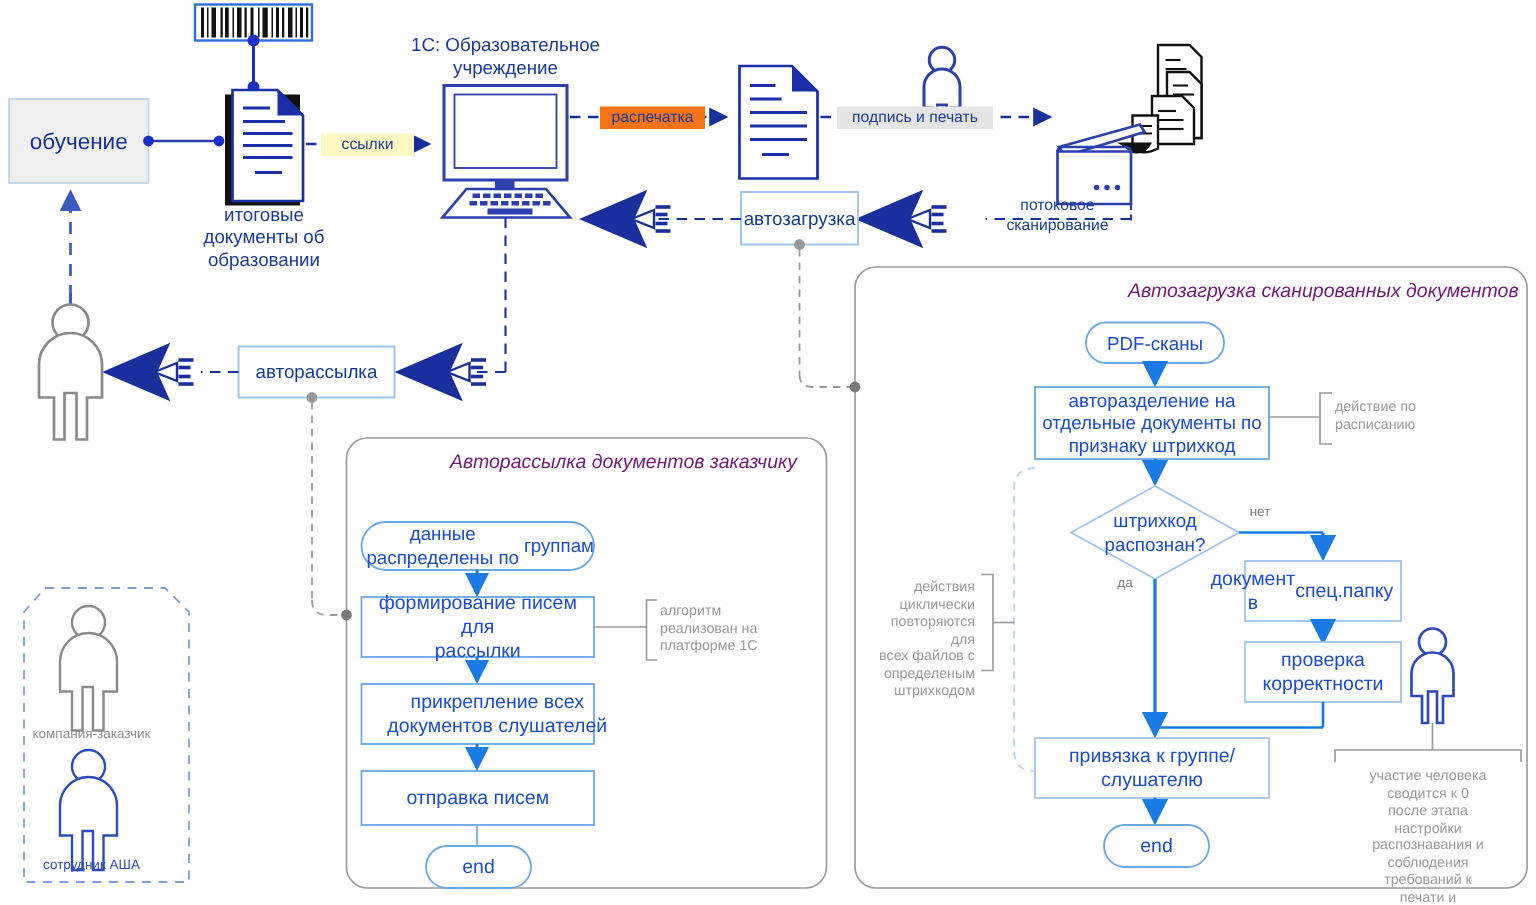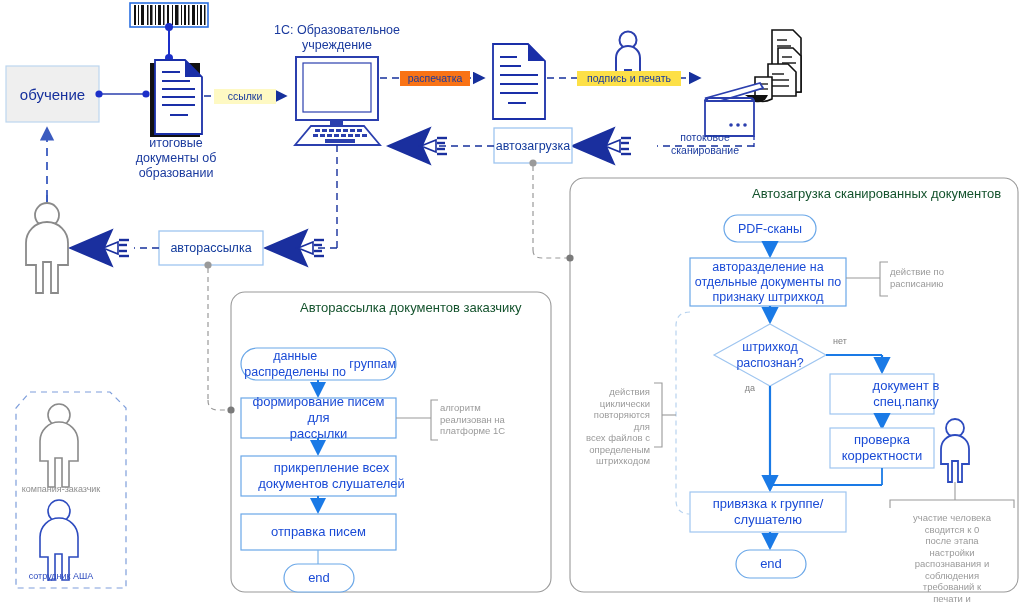--- a/index.html
+++ b/index.html
@@ -12,21 +12,21 @@
 
   
   .lbl{position:absolute;color:#1a3a9e;font-size:12.5px;line-height:15px;text-align:center;}
   .lbl.sm{font-size:10.5px;}
   .lbl.xs{font-size:9px;}
   .gray{color:#808080;}
   .nodetext{position:absolute;color:#1a4bd6;font-size:13px;line-height:16px;text-align:center;
             display:flex;align-items:center;justify-content:center;}
   .boxtext{position:absolute;color:#123a9c;font-size:13.5px;text-align:center;
            display:flex;align-items:center;justify-content:center;}
-  .grouptitle{position:absolute;color:#14532d;font-size:13px;}
+  .grouptitle{position:absolute;color:#701a75;font-size:13px;font-style:italic;}
   .annot{position:absolute;color:#9a9a9a;font-size:9.5px;line-height:11.5px;text-align:center;}
   .annot.left{text-align:right;}
   .annot.rt{text-align:left;}
   .legendtxt{position:absolute;font-size:9px;text-align:center;}
   .legendtxt.g{color:#8e8e8e;}
   .legendtxt.b{color:#2d4bbf;}
 </style>
 </head>
 <body>
 
@@ -408,21 +408,21 @@
   </div>
 
   <div class="lbl sm" style="left:214px;top:89px;width:62px;background:#fef9c3;">
     <span>ссылки</span>
   </div>
 
   <div class="lbl sm" style="left:400px;top:71px;width:70px;background:#f97316;">
     <span>распечатка</span>
   </div>
 
-  <div class="lbl sm" style="left:577px;top:71px;width:104px;background:#fde047;">
+  <div class="lbl sm" style="left:558px;top:71px;width:104px;background:#e5e5e5;">
     <span>подпись и печать</span>
   </div>
 
   <div class="lbl sm" style="left:655px;top:131px;width:100px;line-height:13px;">
     <div>потоковое</div>
     <div>сканирование</div>
   </div>
 
   <div class="boxtext" style="left:494px;top:128px;width:78px;height:35px;font-size:12.5px;">
     <span>автозагрузка</span>
@@ -491,21 +491,21 @@
     <div>распознан?</div>
   </div>
 
   <div class="lbl xs gray" style="left:822px;top:334px;width:36px;">
     <span>нет</span>
   </div>
   <div class="lbl xs gray" style="left:738px;top:381px;width:24px;">
     <span>да</span>
   </div>
 
-  <div class="nodetext" style="left:854px;top:374px;width:104px;height:40px;flex-direction:column;">
+  <div class="nodetext" style="left:816px;top:374px;width:104px;height:40px;flex-direction:row;">
     <div>документ в</div>
     <div>спец.папку</div>
   </div>
 
   <div class="nodetext" style="left:830px;top:428px;width:104px;height:40px;flex-direction:column;">
     <div>проверка</div>
     <div>корректности</div>
   </div>
 
   <div class="nodetext" style="left:690px;top:492px;width:156px;height:40px;flex-direction:column;text-align:center;">

